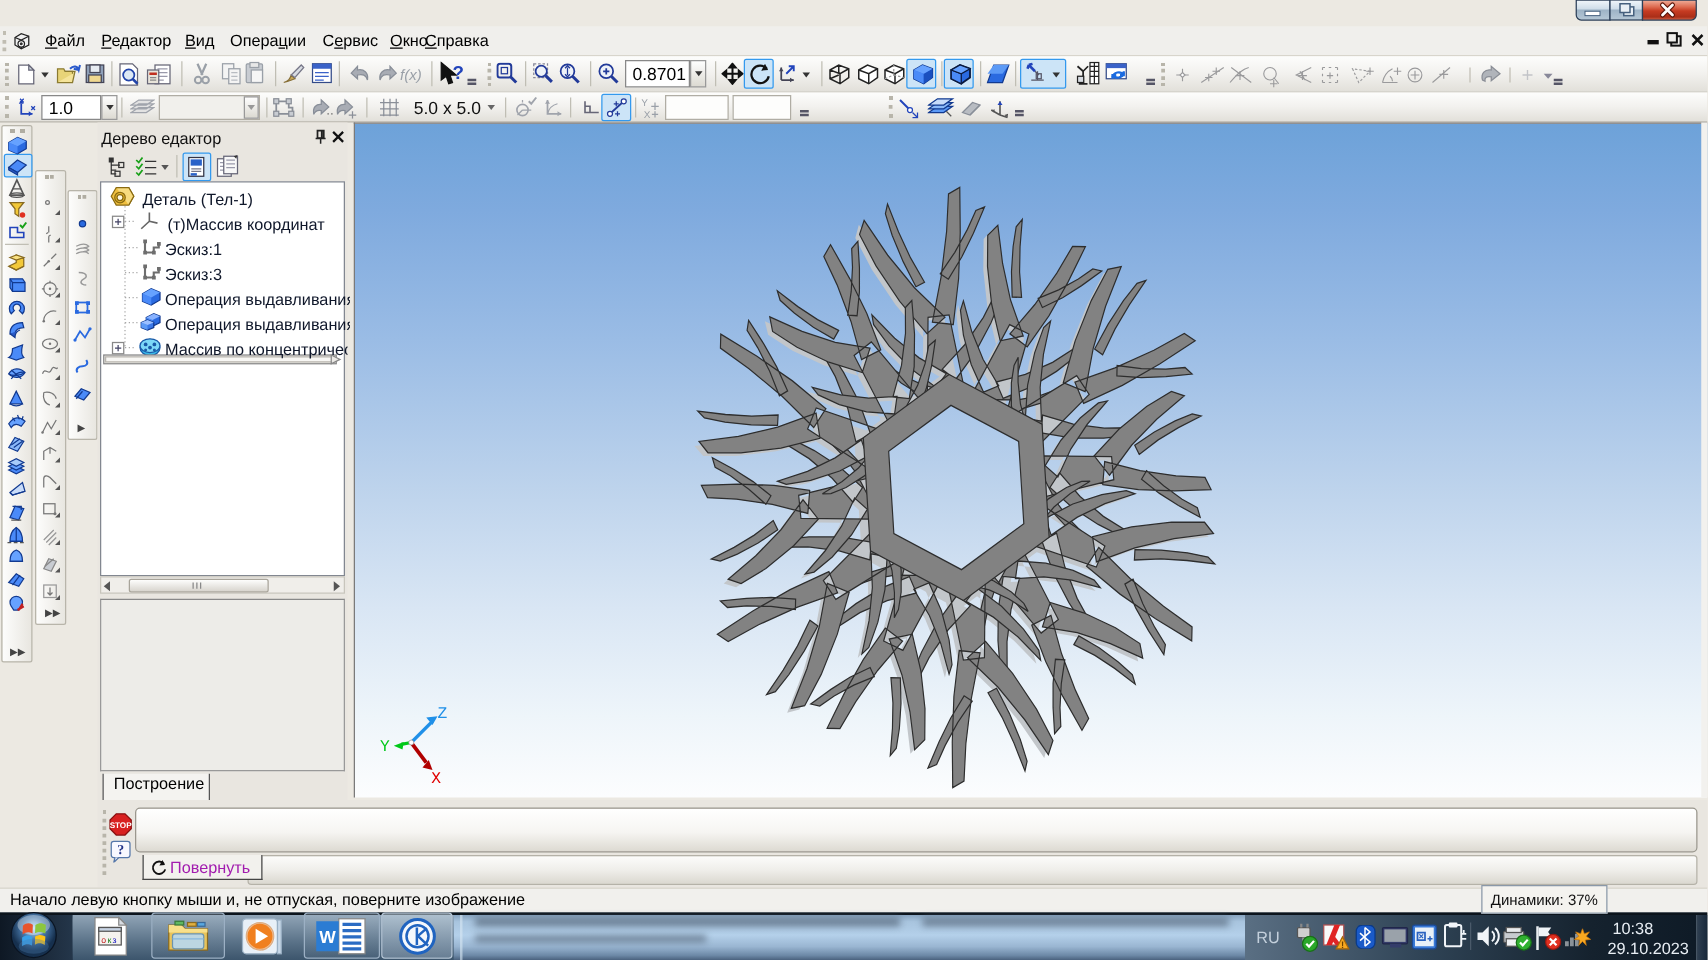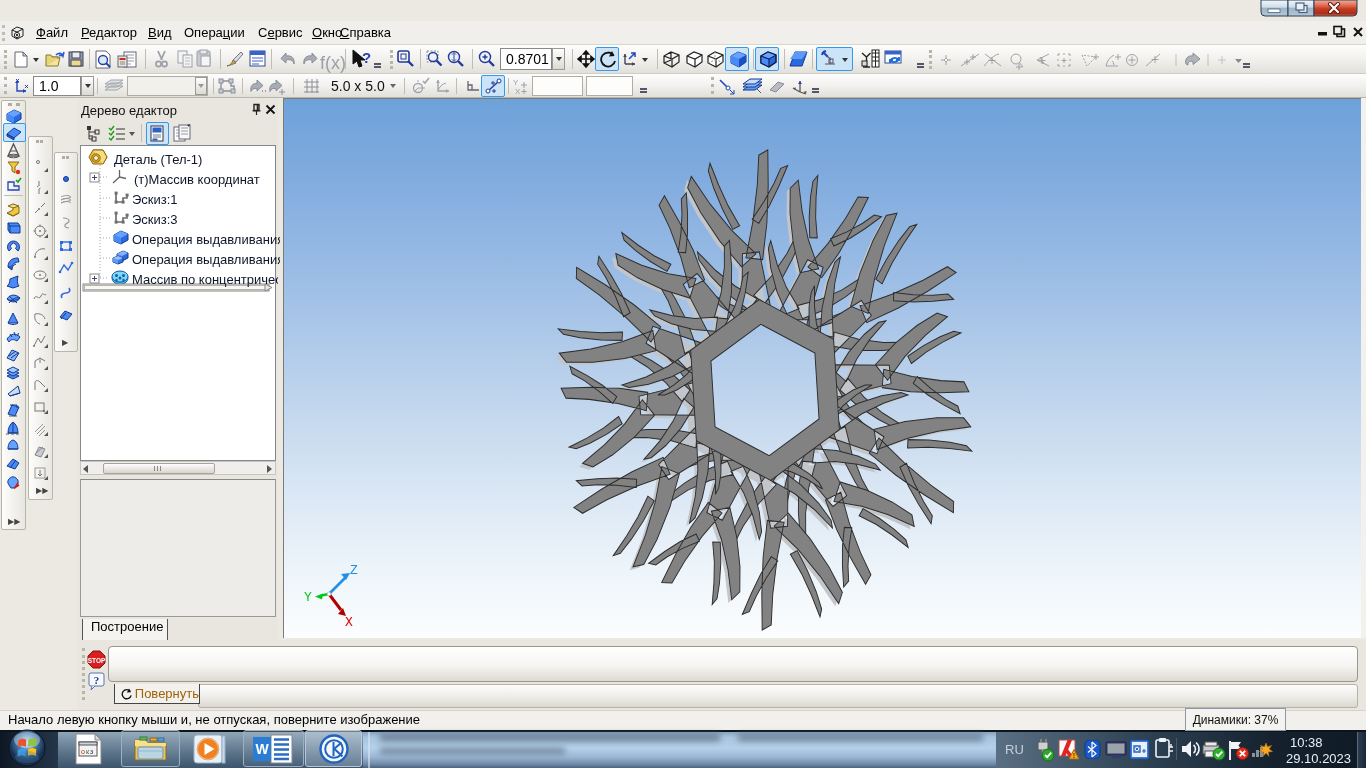--- a/index.html
+++ b/index.html
@@ -36,21 +36,21 @@
 
 #vp{left:283px;top:98px;width:1083px;height:540px;border-top:1px solid #7a7a7a;border-left:1px solid #7a7a7a;
  background:linear-gradient(#6da2d9 0%,#7faade 13%,#9abce5 32%,#bdd3ec 54%,#d9e6f4 72%,#eef5fa 88%,#fcfdfe 100%);}
 #vpright{left:1361px;top:98px;width:5px;height:540px;background:#f2f1ee}
 
 #props{left:78px;top:640px;width:1288px;height:70px;background:#e9e6e0}
 #propbar{left:30px;top:6px;width:1250px;height:36px;border:1px solid #9a978e;border-radius:4px;
  background:linear-gradient(#ffffff 0%,#f6f5f2 55%,#dddad2 100%)}
 #propbar2{left:120px;top:44px;width:1160px;height:24px;border:1px solid #b5b2a8;border-radius:3px;
  background:linear-gradient(#fcfcfb 0%,#efeeea 50%,#dbd8d0 100%)}
-#proptab{left:36px;top:44px;width:86px;height:20px;background:#f2f1ed;border:1px solid #444;border-top:none;color:#a16207;display:flex;align-items:center}
+#proptab{left:36px;top:44px;width:96px;height:20px;background:#f2f1ed;border:1px solid #444;border-top:none;color:#a21caf;display:flex;align-items:center}
 
 #status{left:0;top:710px;width:1366px;height:20px;background:#f1f0ed;border-top:1px solid #d5d2c8;color:#000;font-size:13px}
 #taskbar{left:0;top:730px;width:1366px;height:38px;background:linear-gradient(#3a4c5c 0%,#8ea3b5 16%,#647c92 45%,#36506a 78%,#1e2e40 100%)}
 #tooltip{left:1185px;top:708px;width:101px;height:23px;background:#f4f3ef;border:1px solid #8a98a8;color:#111;font-size:12px;display:flex;align-items:center;justify-content:center}
 svg{display:block}
 </style></head><body>
 <div id="root">
 
 <svg class="abs" style="left:1260px;top:0" width="102" height="19" viewBox="0 0 102 19">
  <defs>
@@ -157,21 +157,21 @@
         <rect x="1" y="1" width="15" height="4" fill="#3a62c8"></rect>
         <path d="M3 8h11M3 11h11M3 14h7" stroke="#3a62c8"></path>
       </svg>
 <div class="sep" style="left:271px"></div>
 <svg class="abs" style="left:280px;top:6px" width="17" height="15">
         <path d="M14 13 c1 -6 -3 -9 -8 -8 L6 2 L1 7.5 L6 12 L6 9 c4 -1 7 0 8 4 Z" fill="#a8acb4" stroke="#888e98"></path>
       </svg>
 <svg class="abs" style="left:301px;top:6px" width="17" height="15">
         <path d="M3 13 c-1 -6 3 -9 8 -8 L11 2 L16 7.5 L11 12 L11 9 c-4 -1 -7 0 -8 4 Z" fill="#a8acb4" stroke="#888e98"></path>
       </svg>
-<div class="abs" style="left:320px;top:8px;color:#9aa0a8;font-size:18px;">f(x)</div>
+<div class="abs" style="left:320px;top:8px;color:#9aa0a8;font-size:12px;font-style:italic">f(x)</div>
 <div class="sep" style="left:345px"></div>
 <svg class="abs" style="left:350px;top:4px" width="22" height="20">
         <path d="M3 1 L3 15 L7 12 L9 18 L12 17 L10 11 L15 11 Z" fill="#111" stroke="#111"></path>
         <text x="12" y="14" font-size="15" font-weight="bold" fill="#2244bb" font-family="Liberation Sans">?</text>
       </svg>
 <div class="abs" style="left:374px;top:18px;width:7px;height:5px;border-top:2px solid #556;border-bottom:2px solid #556"></div>
 <div class="grip" style="left:390px;top:5px;height:19px"></div>
 <svg class="abs" style="left:397px;top:5px" width="18" height="18">
         <rect x="1" y="1" width="11" height="11" rx="2" fill="none" stroke="#223a99" stroke-width="1.6"></rect>
         <rect x="4" y="4" width="5" height="5" fill="none" stroke="#223a99"></rect>

